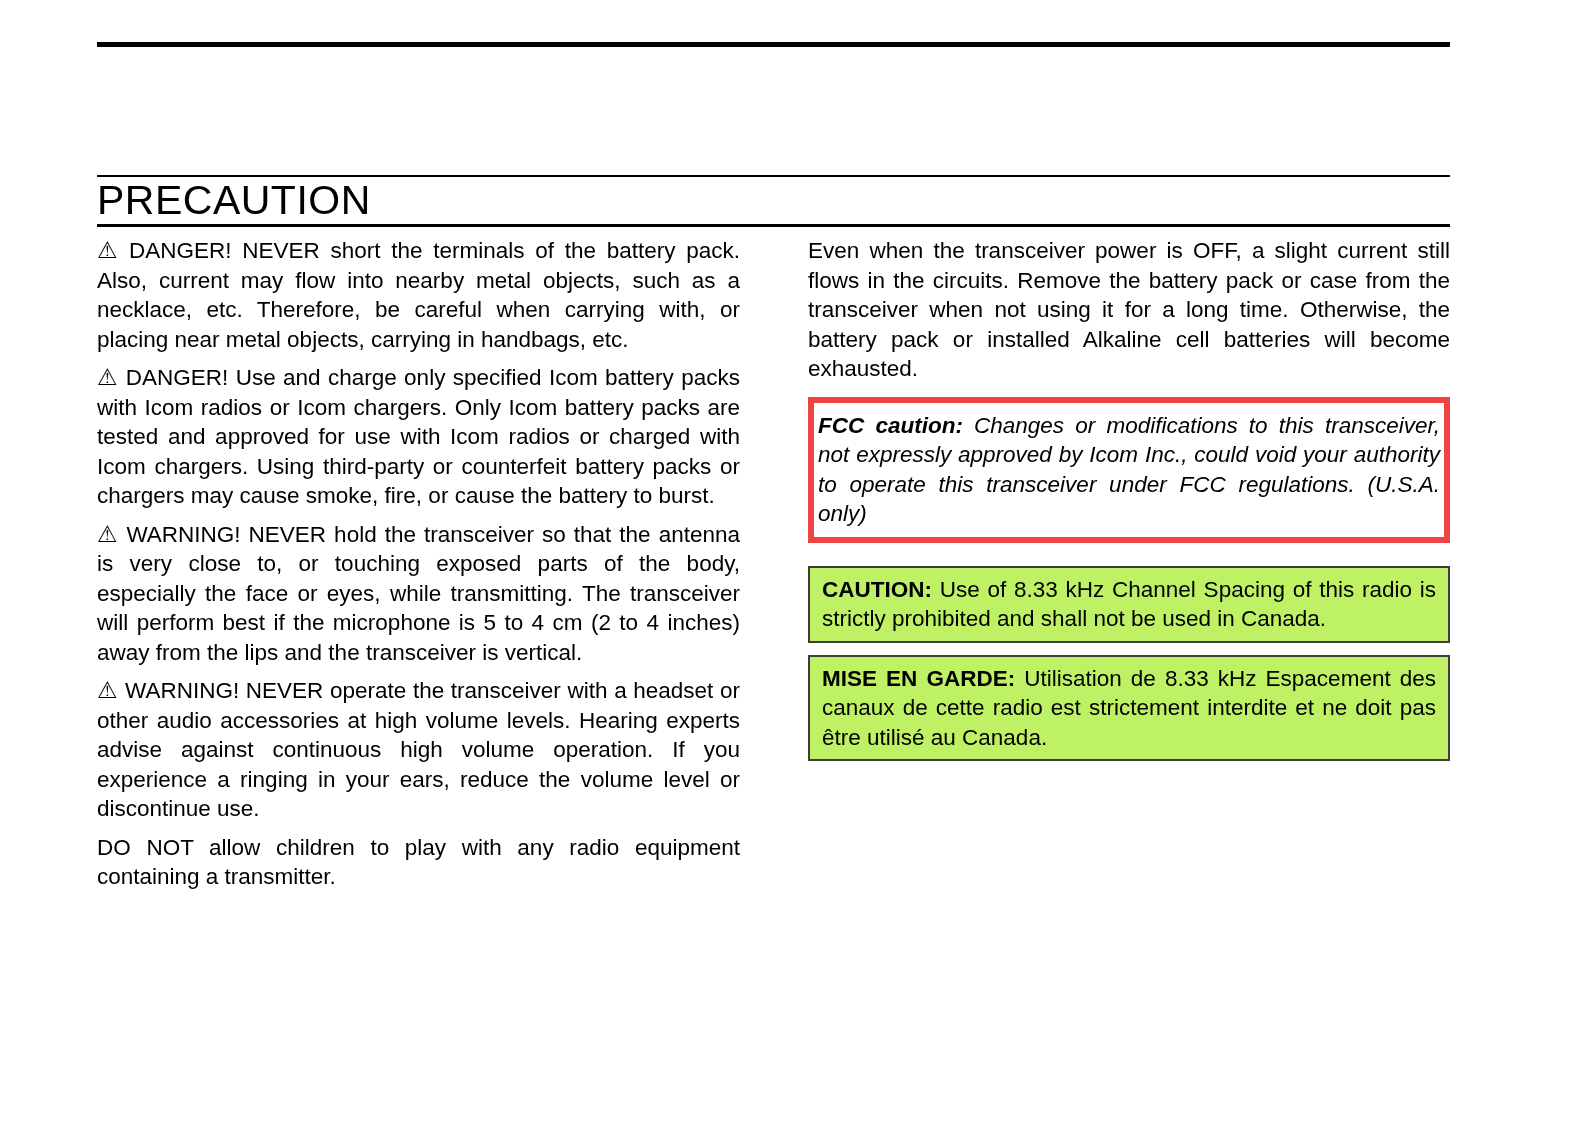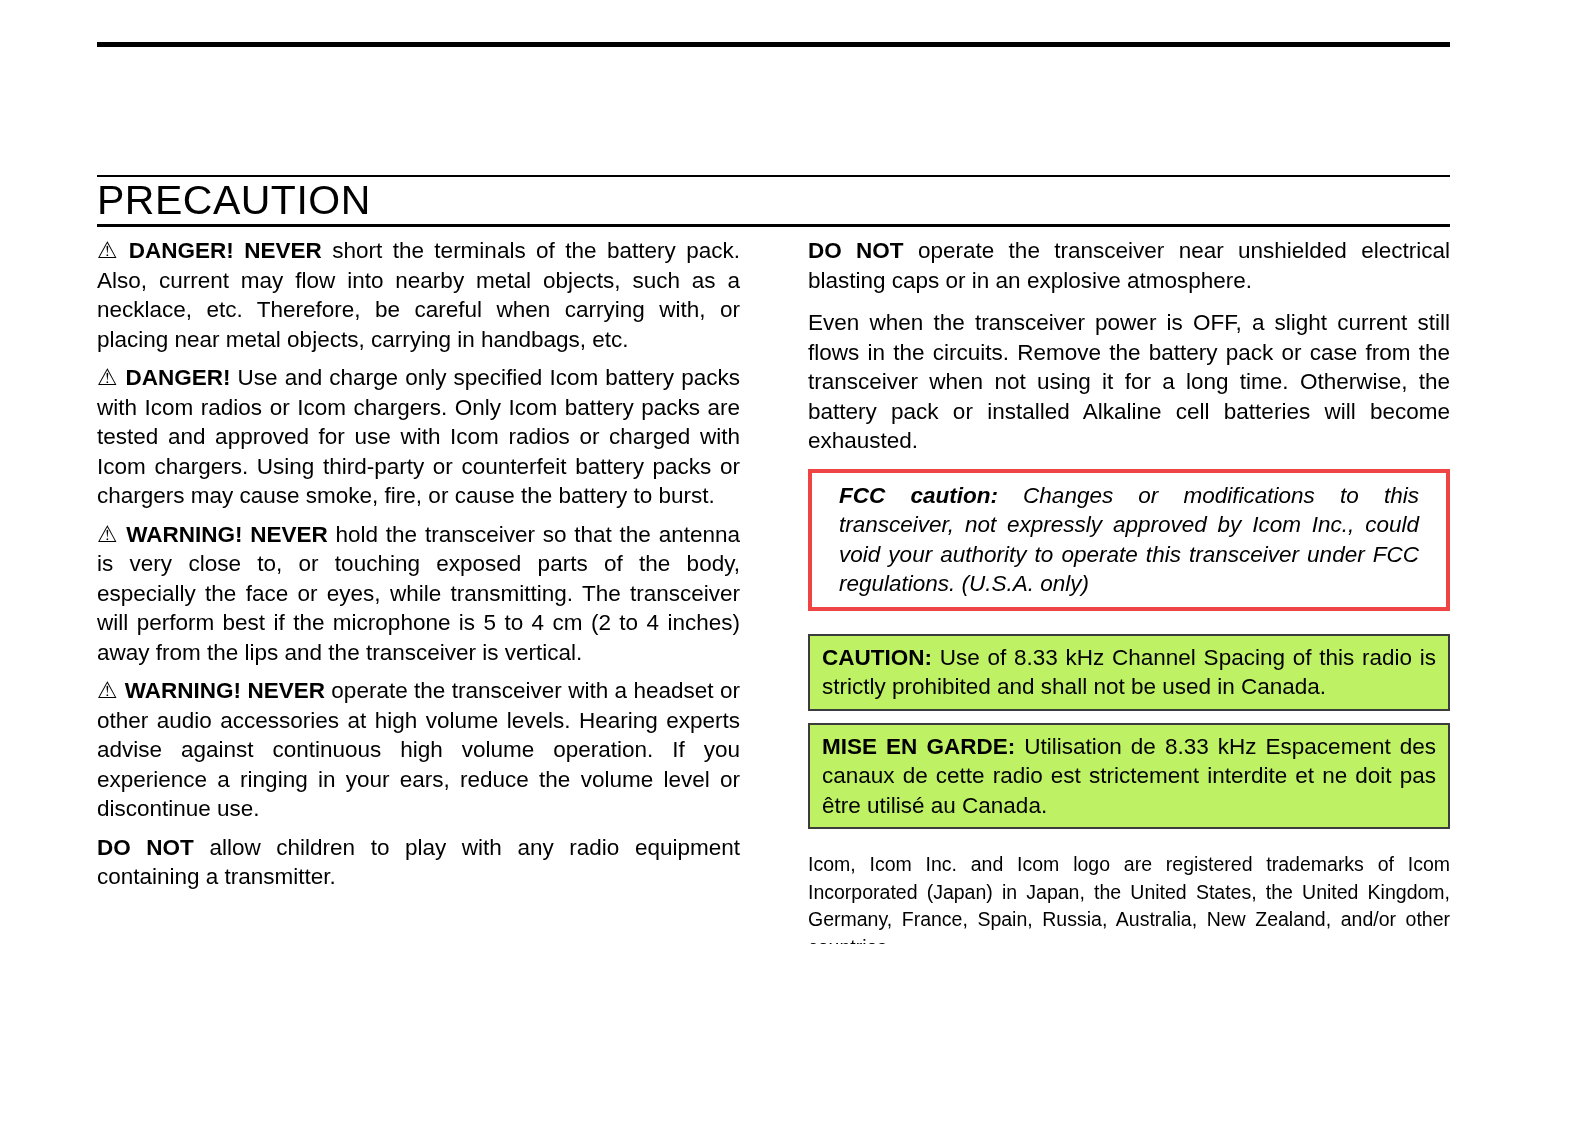--- a/index.html
+++ b/index.html
@@ -22,27 +22,27 @@
 
   .col { position:absolute; top:236px; }
   .col-left  { left:97px;  width:643px; }
   .col-right { left:808px; width:642px; }
 
   .para {
     margin:0 0 9px 0; text-align:justify;
     font-size:22.5px; line-height:29.5px;
   }
   .col-right .para { margin-bottom:13px; }
-  .para b { font-weight:700; }
+  .para b { font-weight:400; }
 
   .warn { font-family:"DejaVu Sans",sans-serif; margin-right:7px; font-size:23px; }
   .warn:empty { display:none; }
 
   .box {
-    border:4px solid #ef4444; padding:8px 27px;
+    border:6px solid #ef4444; padding:8px 4px;
     font-size:22.5px; line-height:29.5px; text-align:justify;
   }
   .fcc-box { font-style:italic; }
   .fcc-box b { font-weight:700; font-style:italic; }
   .gray-box {
     background:#bef264; border:2px solid #3c3c3c;
     margin-top:23px; padding:7px 12px;
   }
   .gray-box.mise { margin-top:12px; }
 
@@ -66,28 +66,26 @@
 
   <div class="col col-left">
     <p class="para"><span class="warn">⚠</span><b>DANGER! NEVER</b><span> short the terminals of the battery pack. Also, current may flow into nearby metal objects, such as a necklace, etc. Therefore, be careful when carrying with, or placing near metal objects, carrying in handbags, etc.</span></p>
     <p class="para"><span class="warn">⚠</span><b>DANGER!</b><span> Use and charge only specified Icom battery packs with Icom radios or Icom chargers. Only Icom battery packs are tested and approved for use with Icom radios or charged with Icom chargers. Using third-party or counterfeit battery packs or chargers may cause smoke, fire, or cause the battery to burst.</span></p>
     <p class="para"><span class="warn">⚠</span><b>WARNING! NEVER</b><span> hold the transceiver so that the antenna is very close to, or touching exposed parts of the body, especially the face or eyes, while transmitting. The transceiver will perform best if the microphone is 5 to 4 cm (2 to 4 inches) away from the lips and the transceiver is vertical.</span></p>
     <p class="para"><span class="warn">⚠</span><b>WARNING! NEVER</b><span> operate the transceiver with a headset or other audio accessories at high volume levels. Hearing experts advise against continuous high volume operation. If you experience a ringing in your ears, reduce the volume level or discontinue use.</span></p>
     <p class="para"><b>DO NOT</b><span> allow children to play with any radio equipment containing a transmitter.</span></p>
   </div>
 
   <div class="col col-right">
-    <p class="para"><b>DO NOT</b><span> operate the transceiver near unshielded electrical blasting caps or in an explosive atmosphere.</span></p>
     <p class="para"><b></b><span>Even when the transceiver power is OFF, a slight current still flows in the circuits. Remove the battery pack or case from the transceiver when not using it for a long time. Otherwise, the battery pack or installed Alkaline cell batteries will become exhausted.</span></p>
 
     <div class="box fcc-box"><b>FCC caution:</b><span> Changes or modifications to this transceiver, not expressly approved by Icom Inc., could void your authority to operate this transceiver under FCC regulations. (U.S.A. only)</span></div>
 
     <div class="box gray-box"><b>CAUTION:</b><span> Use of 8.33 kHz Channel Spacing of this radio is strictly prohibited and shall not be used in Canada.</span></div>
 
     <div class="box gray-box mise"><b>MISE EN GARDE:</b><span> Utilisation de 8.33 kHz Espacement des canaux de cette radio est strictement interdite et ne doit pas être utilisé au Canada.</span></div>
 
-    <p class="trademark">Icom, Icom Inc. and Icom logo are registered trademarks of Icom Incorporated (Japan) in Japan, the United States, the United Kingdom, Germany, France, Spain, Russia, Australia, New Zealand, and/or other countries.</p>
   </div>
 
   <div class="page-num-rule"></div>
   <div class="page-num">ii</div>
 
 </div>
 
 </body></html>

